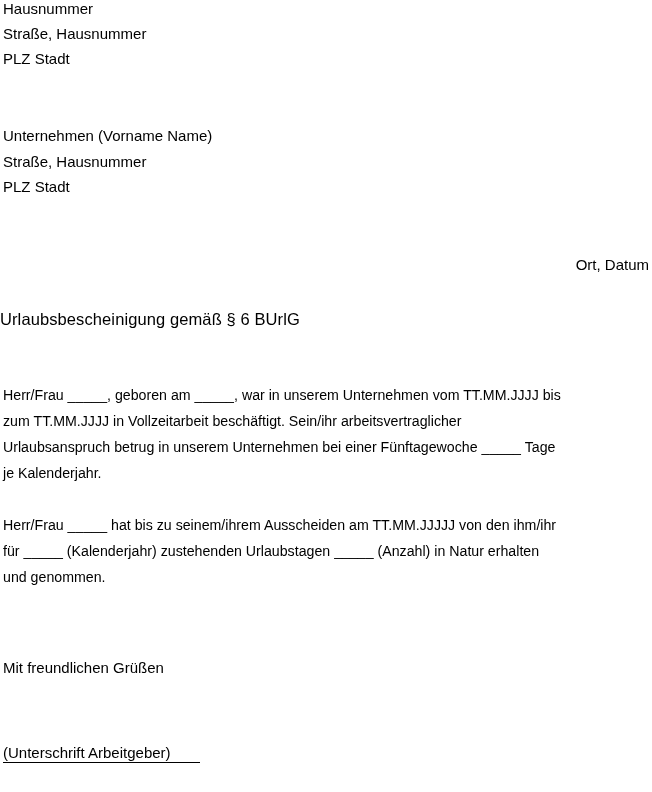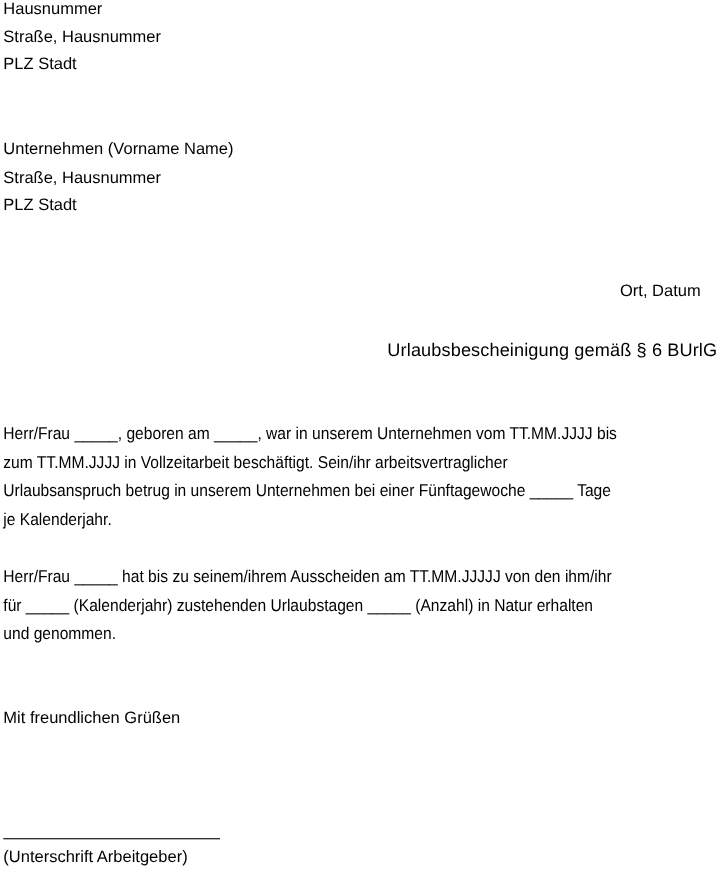--- a/index.html
+++ b/index.html
@@ -17,29 +17,29 @@
       font-size: 15px;
     }
     .line {
       position: absolute;
       left: 3px;
       white-space: nowrap;
       line-height: 18px;
     }
     .right {
       position: absolute;
-      right: 15px;
+      right: 3px;
       white-space: nowrap;
       line-height: 18px;
     }
     .title {
       position: absolute;
       left: 0;
       width: 652px;
-      text-align: right;
+      text-align: left;
       font-size: 16.5px;
       line-height: 20px;
       font-weight: 500;
       letter-spacing: 0.1px;
     }
     .para {
       position: absolute;
       left: 3px;
       white-space: nowrap;
       line-height: 18px;
@@ -83,18 +83,18 @@
     <div class="para" style="top:438px;">Urlaubsanspruch betrug in unserem Unternehmen bei einer Fünftagewoche _____ Tage</div>
     <div class="para" style="top:464px;">je Kalenderjahr.</div>
   </div>
 
   <div>
     <div class="para" style="top:516px;">Herr/Frau _____ hat bis zu seinem/ihrem Ausscheiden am TT.MM.JJJJJ von den ihm/ihr</div>
     <div class="para" style="top:542px;">für _____ (Kalenderjahr) zustehenden Urlaubstagen _____ (Anzahl) in Natur erhalten</div>
     <div class="para" style="top:568px;">und genommen.</div>
   </div>
 
-  <div class="line" style="top:644px;">Mit freundlichen Grüßen</div>
+  <div class="line" style="top:659px;">Mit freundlichen Grüßen</div>
 
   <div class="sigline"></div>
-  <div class="line" style="top:771px;">(Unterschrift Arbeitgeber)</div>
+  <div class="line" style="top:744px;">(Unterschrift Arbeitgeber)</div>
 
 </div>
 
 </body></html>

